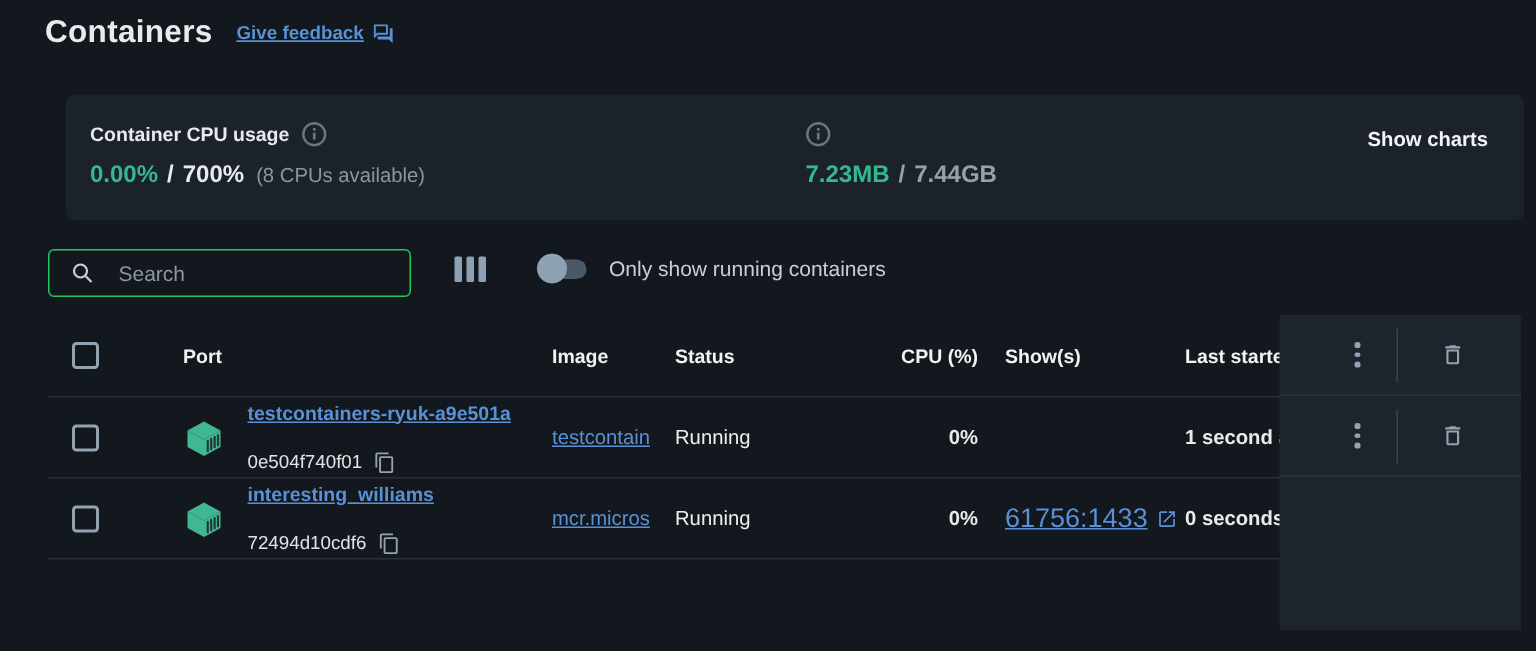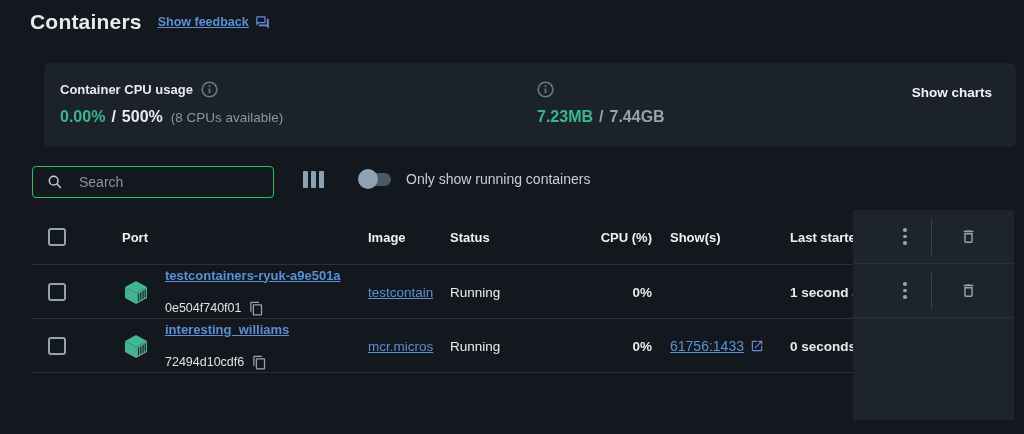--- a/index.html
+++ b/index.html
@@ -59,21 +59,21 @@
   .col-ports { width:138px; flex:none; padding-left:18px; white-space:nowrap; }
   .col-last  { width:224px; flex:none; padding-left:0; overflow:hidden; white-space:nowrap; }
   .checkbox { width:18px; height:18px; border:2px solid #93a3b3; border-radius:3px; background:transparent; cursor:pointer; }
   .name-stack { display:flex; flex-direction:column; gap:18px; min-width:0; }
   .name-link { font-size:13px; font-weight:bold; white-space:nowrap; }
   .id-row { display:flex; align-items:center; gap:8px; font-size:12.5px; color:#dfe3e6; }
   .copy-btn { background:none; border:none; cursor:pointer; padding:0; line-height:0; }
   .image-link { font-size:13.5px; }
   .status-text { font-size:13.5px; color:#eceff1; }
   .cpu-val { font-size:13.5px; font-weight:bold; }
-  .port-cell { display:flex; align-items:center; gap:6px; font-size:14px; }
+  .port-cell { display:flex; align-items:center; gap:6px; font-size:18px; }
   .last-val { font-size:13.5px; font-weight:bold; }
 
   
   .actions-panel { position:absolute; left:853px; top:210px; width:161px; height:210px; background:#1d242b; z-index:5; }
   .actions-head { height:55px; display:flex; align-items:center; padding-left:12px; font-size:13px; font-weight:bold; color:#f0f2f4; border-bottom:1px solid #2a323a; }
   .actions-row { height:54px; display:flex; align-items:center; padding-left:20px; border-bottom:1px solid #2a323a; }
   .act-btn { background:none; border:none; cursor:pointer; padding:0; line-height:0; display:block; }
   .stop-sq { width:12px; height:12px; background:#93a3b3; border-radius:2px; }
   .kebab { display:flex; flex-direction:column; gap:3px; margin-left:30px; }
   .kebab i { width:3.5px; height:3.5px; border-radius:50%; background:#93a3b3; display:block; }
@@ -81,21 +81,21 @@
   .trash-btn { margin-left:28px; }
 
   svg { display:block; }
 </style>
 </head>
 <body>
 
 <div class="page-header">
   <div class="page-title">Containers</div>
   <a class="feedback-link">
-    <span class="lbl">Show feedback</span>
+    <span class="lbl">Give feedback</span>
     <span>
       <svg width="15" height="15" viewBox="0 0 24 24" fill="#5a91d6">
           <path d="M15 4v7H5.17L4 12.17V4h11m1-2H3c-.55 0-1 .45-1 1v14l4-4h10c.55 0 1-.45 1-1V3c0-.55-.45-1-1-1zm5 4h-2v9H6v2c0 .55.45 1 1 1h11l4 4V7c0-.55-.45-1-1-1z"></path>
         </svg>
     </span>
   </a>
 </div>
 
 <div class="stats-panel">
   <div class="stat-block stat-cpu">
@@ -105,21 +105,21 @@
         <svg width="17" height="17" viewBox="0 0 17 17">
             <circle cx="8.5" cy="8.5" r="7.3" fill="none" stroke="#6b7680" stroke-width="1.6"></circle>
             <circle cx="8.5" cy="5.1" r="1" fill="#6b7680"></circle>
             <rect x="7.6" y="7.3" width="1.8" height="5" rx="0.9" fill="#6b7680"></rect>
           </svg>
       </span>
     </div>
     <div class="stat-values">
       <span class="val-green">0.00%</span>
       <span class="val-white">/</span>
-      <span class="val-white">500%</span>
+      <span class="val-white">700%</span>
       <span class="stat-note">(8 CPUs available)</span>
     </div>
   </div>
   <div class="stat-block stat-mem">
     <div class="stat-label-row">
       <span>
         <svg width="17" height="17" viewBox="0 0 17 17">
             <circle cx="8.5" cy="8.5" r="7.3" fill="none" stroke="#6b7680" stroke-width="1.6"></circle>
             <circle cx="8.5" cy="5.1" r="1" fill="#6b7680"></circle>
             <rect x="7.6" y="7.3" width="1.8" height="5" rx="0.9" fill="#6b7680"></rect>

